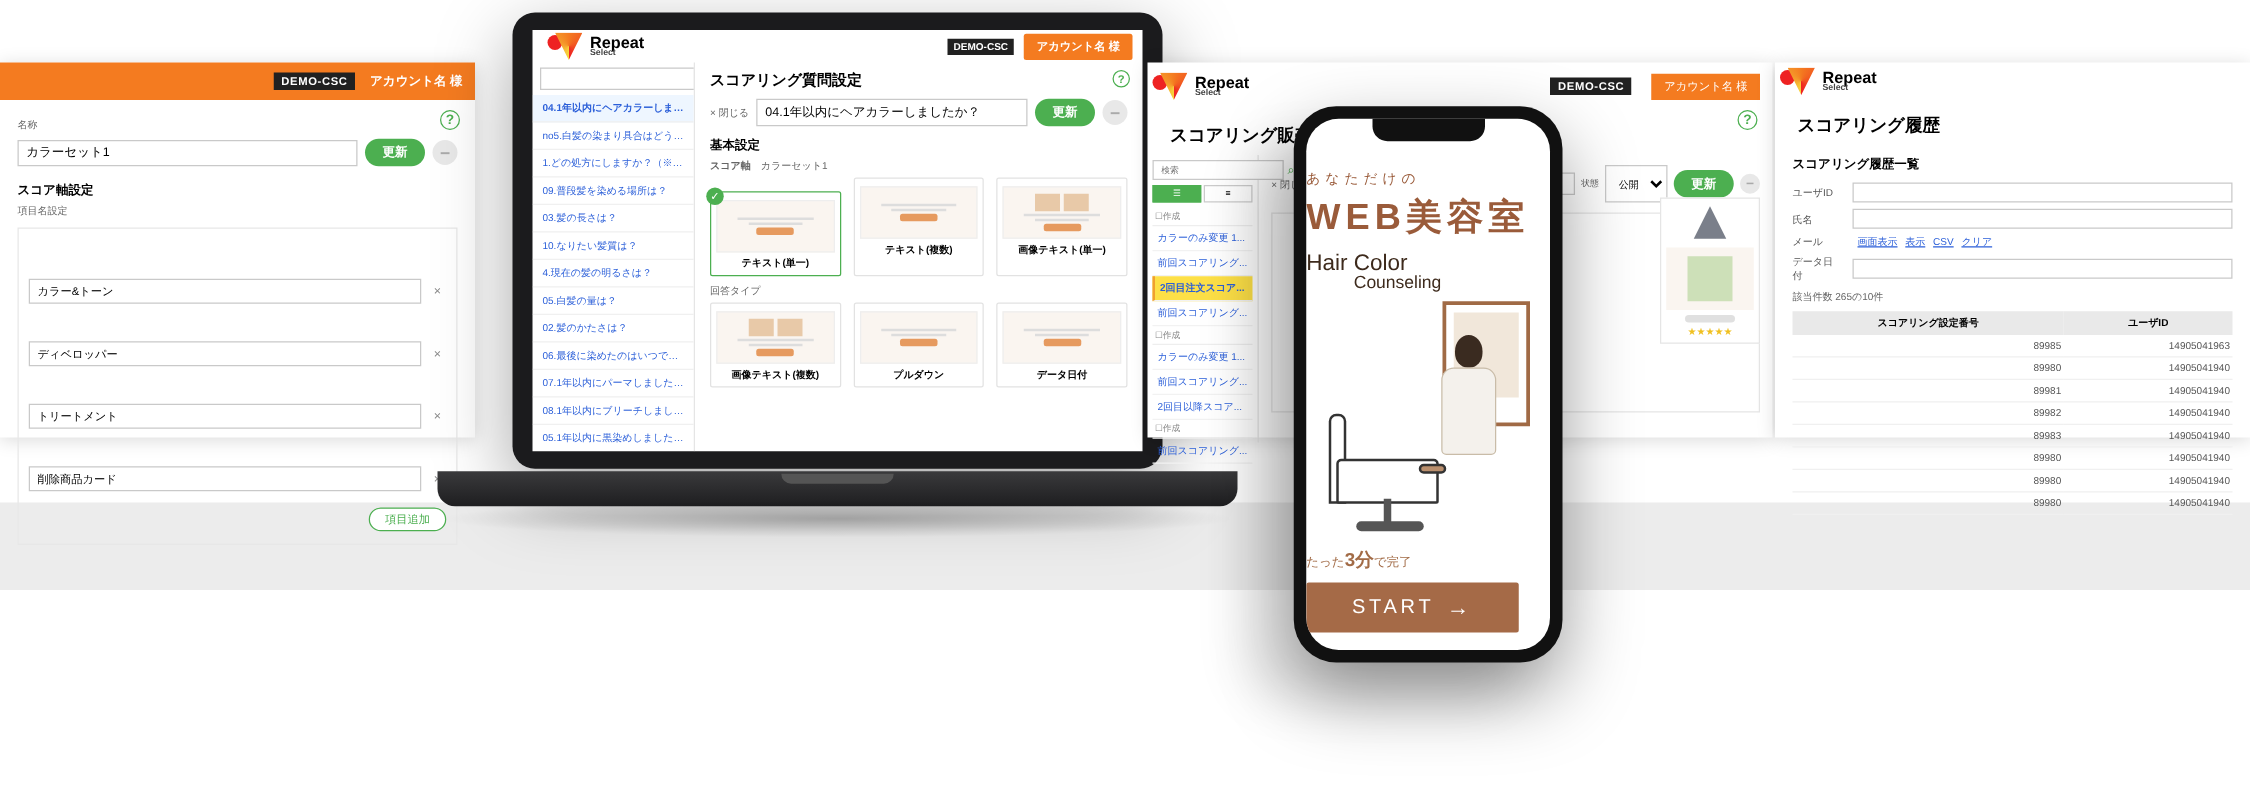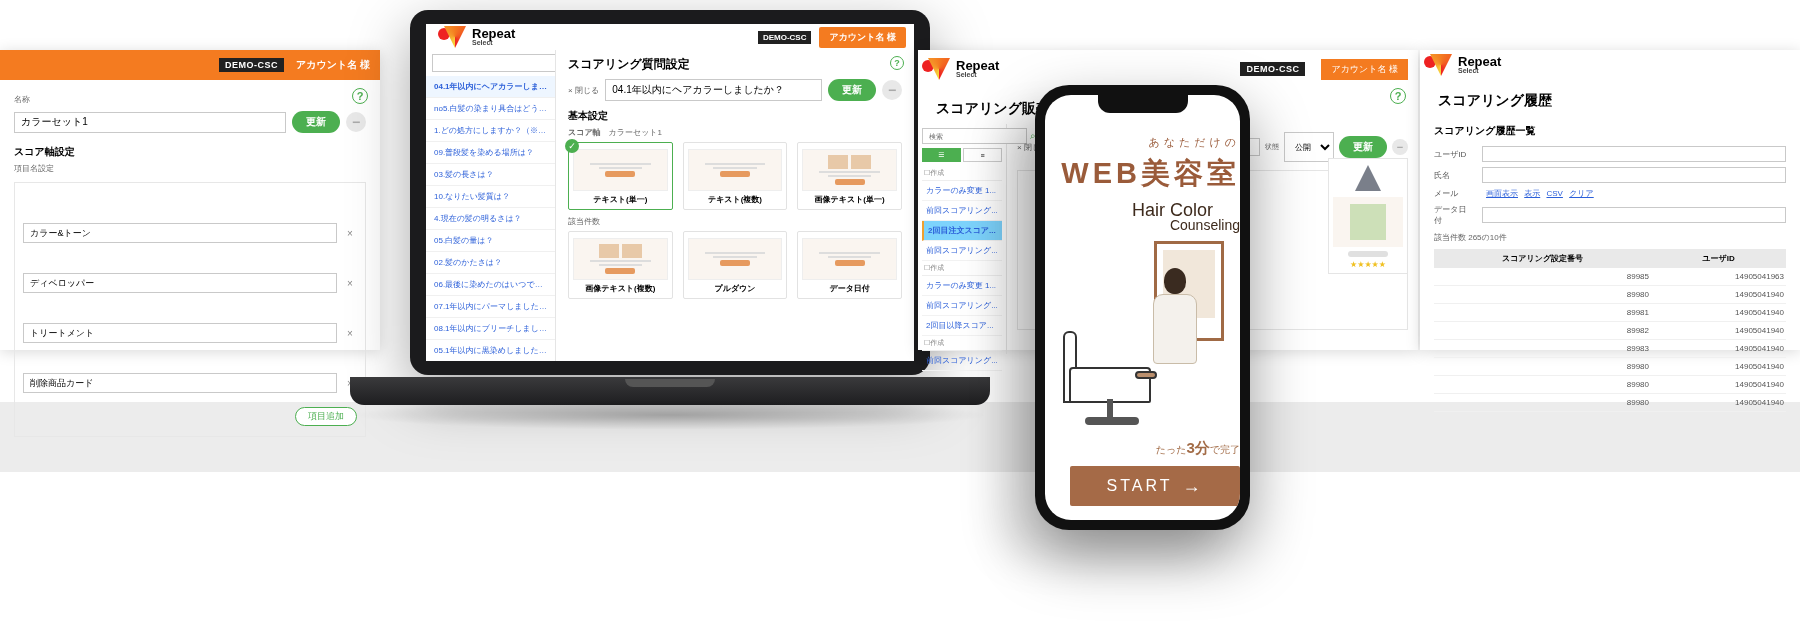--- a/index.html
+++ b/index.html
@@ -66,42 +66,42 @@
   .sb-item.active{ background:#eef6ff; font-weight:600;}
   .maincol { flex:1; padding:6px 12px; position:relative;}
   .mc-title { font-size:12px; font-weight:700; margin-bottom:6px;}
   .mc-row { display:flex; align-items:center; gap:6px; margin-bottom:8px;}
   .mc-row .lbl{font-size:8px;color:#666;}
   .mc-row .inp{flex:1;height:22px;}
   .mc-sub { font-size:10px; font-weight:700; margin:6px 0 4px;}
   .mc-meta { font-size:8px; color:#666; margin-bottom:4px;}
   .cards { display:grid; grid-template-columns:repeat(3,1fr); gap:10px;}
   .card { border:1px solid #e2e2e2; border-radius:2px; padding:6px 4px 4px; position:relative;}
-  .card.sel{border-color:#4caf50;}
+  .card.sel{border-color:#4caf50;margin-top:11px;}
   .card.sel::before{content:"✓";position:absolute;left:-4px;top:-4px;width:14px;height:14px;background:#4caf50;color:#fff;border-radius:50%;font-size:9px;line-height:14px;text-align:center;}
   .card .thumb{height:42px;background:#faf5f0;border:1px solid #eee;margin-bottom:3px;display:flex;flex-direction:column;align-items:center;justify-content:center;gap:2px;padding:3px;}
   .card .thumb .ln{height:2px;width:70%;background:#ddd;}
   .card .thumb .btn-sm{width:30px;height:6px;background:#e69a5f;border-radius:2px;}
   .card .thumb .imgs{display:flex;gap:3px;}
   .card .thumb .imgs span{width:20px;height:14px;background:#e8c9a8;}
   .card .cap{font-size:8px;text-align:center;font-weight:600;}
   .help2{position:absolute;right:10px;top:6px;width:14px;height:14px;border:1.3px solid #4caf50;color:#4caf50;border-radius:50%;font-size:9px;line-height:12px;text-align:center;font-weight:700;}
 
   
   #p3 { left: 918px; top: 50px; width: 500px; height: 300px; }
   #p3 .flex { display:flex; height:calc(100% - 70px);}
   #p3 .sb3 { width:89px; border-right:1px solid #e5e5e5; padding:4px 4px 0;}
   #p3 .sb3 .search{display:flex;gap:3px;align-items:center;margin-bottom:4px;}
   #p3 .sb3 .search .inp{flex:1;height:16px;font-size:7px;}
   #p3 .sb3 .toggle{display:flex;gap:2px;margin-bottom:4px;}
   #p3 .sb3 .toggle span{flex:1;height:14px;border:1px solid #ccc;font-size:7px;display:flex;align-items:center;justify-content:center;}
   #p3 .sb3 .toggle span.on{background:#4caf50;color:#fff;border-color:#4caf50;}
   #p3 .sb3 .grp{font-size:7px;color:#888;border-bottom:1px solid #eee;padding:2px;}
   #p3 .sb3 .bi{font-size:8px;color:#2b5fd9;padding:4px 4px;border-bottom:1px solid #f2f2f2;white-space:nowrap;overflow:hidden;text-overflow:ellipsis;}
-  #p3 .sb3 .bi.active{background:#7dd3fc;font-weight:600;border-left:2px solid #f0a030;}
+  #p3 .sb3 .bi.active{background:#fde047;font-weight:600;border-left:2px solid #f0a030;}
   #p3 .canvas{flex:1;padding:8px 10px;position:relative;}
   #p3 .canvas .top{display:flex;gap:5px;align-items:center;margin-bottom:8px;}
   #p3 .canvas .top .inp{height:18px;font-size:8px;}
   #p3 .canvas .big{height:160px;border:1px solid #e5e5e5;position:relative;}
   
 
   
   #p4 { left: 1420px; top: 50px; width: 380px; height: 300px; }
   #p4 .pad{padding:6px 14px;}
   #p4 .sub{font-size:10px;font-weight:700;margin:2px 0 8px;}
@@ -112,21 +112,21 @@
   #p4 .tbl{width:100%;font-size:8px;border-collapse:collapse;margin-top:6px;}
   #p4 .tbl th{background:#e9e9e9;padding:4px 2px;font-weight:600;}
   #p4 .tbl td{padding:4px 2px;border-bottom:1px solid #f0f0f0;text-align:center;color:#555;}
   #p4 .tbl td.r{text-align:right;}
   #p4 .cnt{font-size:8px;color:#666;margin-top:6px;}
 
   
   #phone { position:absolute; left:1035px; top:85px; width:215px; height:445px;
     background:#111; border-radius:34px; padding:10px; box-shadow:0 25px 60px rgba(0,0,0,.4), -40px 30px 40px rgba(0,0,0,.1);}
   #phone .notch{position:absolute;top:10px;left:50%;transform:translateX(-50%);width:90px;height:18px;background:#111;border-radius:0 0 12px 12px;z-index:2;}
-  #phone .scrn{width:100%;height:100%;background:#fff;border-radius:26px;overflow:hidden;position:relative;display:flex;flex-direction:column;align-items:flex-end;}
+  #phone .scrn{width:100%;height:100%;background:#fff;border-radius:26px;overflow:hidden;position:relative;display:flex;flex-direction:column;align-items:flex-start;}
   #phone .top-gap{height:40px;}
   #phone .t1{font-size:11px;color:#9a5b3a;letter-spacing:4px;font-weight:500;}
   #phone .t2{font-size:29px;color:#9a5b3a;letter-spacing:4px;font-weight:600;margin-top:4px;}
   #phone .script{font-family:"Brush Script MT",cursive;color:#3d2a1c;font-size:18px;margin-top:6px;}
   #phone .script small{font-size:14px;display:block;margin-top:-4px;margin-left:38px;}
   #phone .illus{flex:1;width:100%;position:relative;}
   #phone .mirror{position:absolute;right:16px;top:8px;width:70px;height:100px;border:3px solid #a06a45;background:#fff;}
   #phone .mirror::after{content:"";position:absolute;left:6px;right:6px;top:6px;bottom:20px;background:#f1e7da;}
   #phone .person{position:absolute;right:30px;top:35px;width:70px;height:130px;}
   #phone .head{width:22px;height:26px;background:#3a2b20;border-radius:50% 50% 45% 45%;margin:0 auto;}
@@ -265,21 +265,21 @@
                     <span></span>
                     <span></span>
                   </div>
                   <div class="ln"></div>
                   <div class="ln" style="width:50%"></div>
                   <div class="btn-sm"></div>
                 </div>
                 <div class="cap">画像テキスト(単一)</div>
               </div>
             </div>
-          <div class="mc-meta" style="margin-top:6px;">該当件数</div>
+          <div class="mc-meta" style="margin-top:6px;">回答タイプ</div>
           <div class="cards" id="cards-row2">
               <div class="card">
                 <div class="thumb">
                   <div class="imgs">
                     <span></span>
                     <span></span>
                   </div>
                   <div class="ln"></div>
                   <div class="ln" style="width:50%"></div>
                   <div class="btn-sm"></div>

